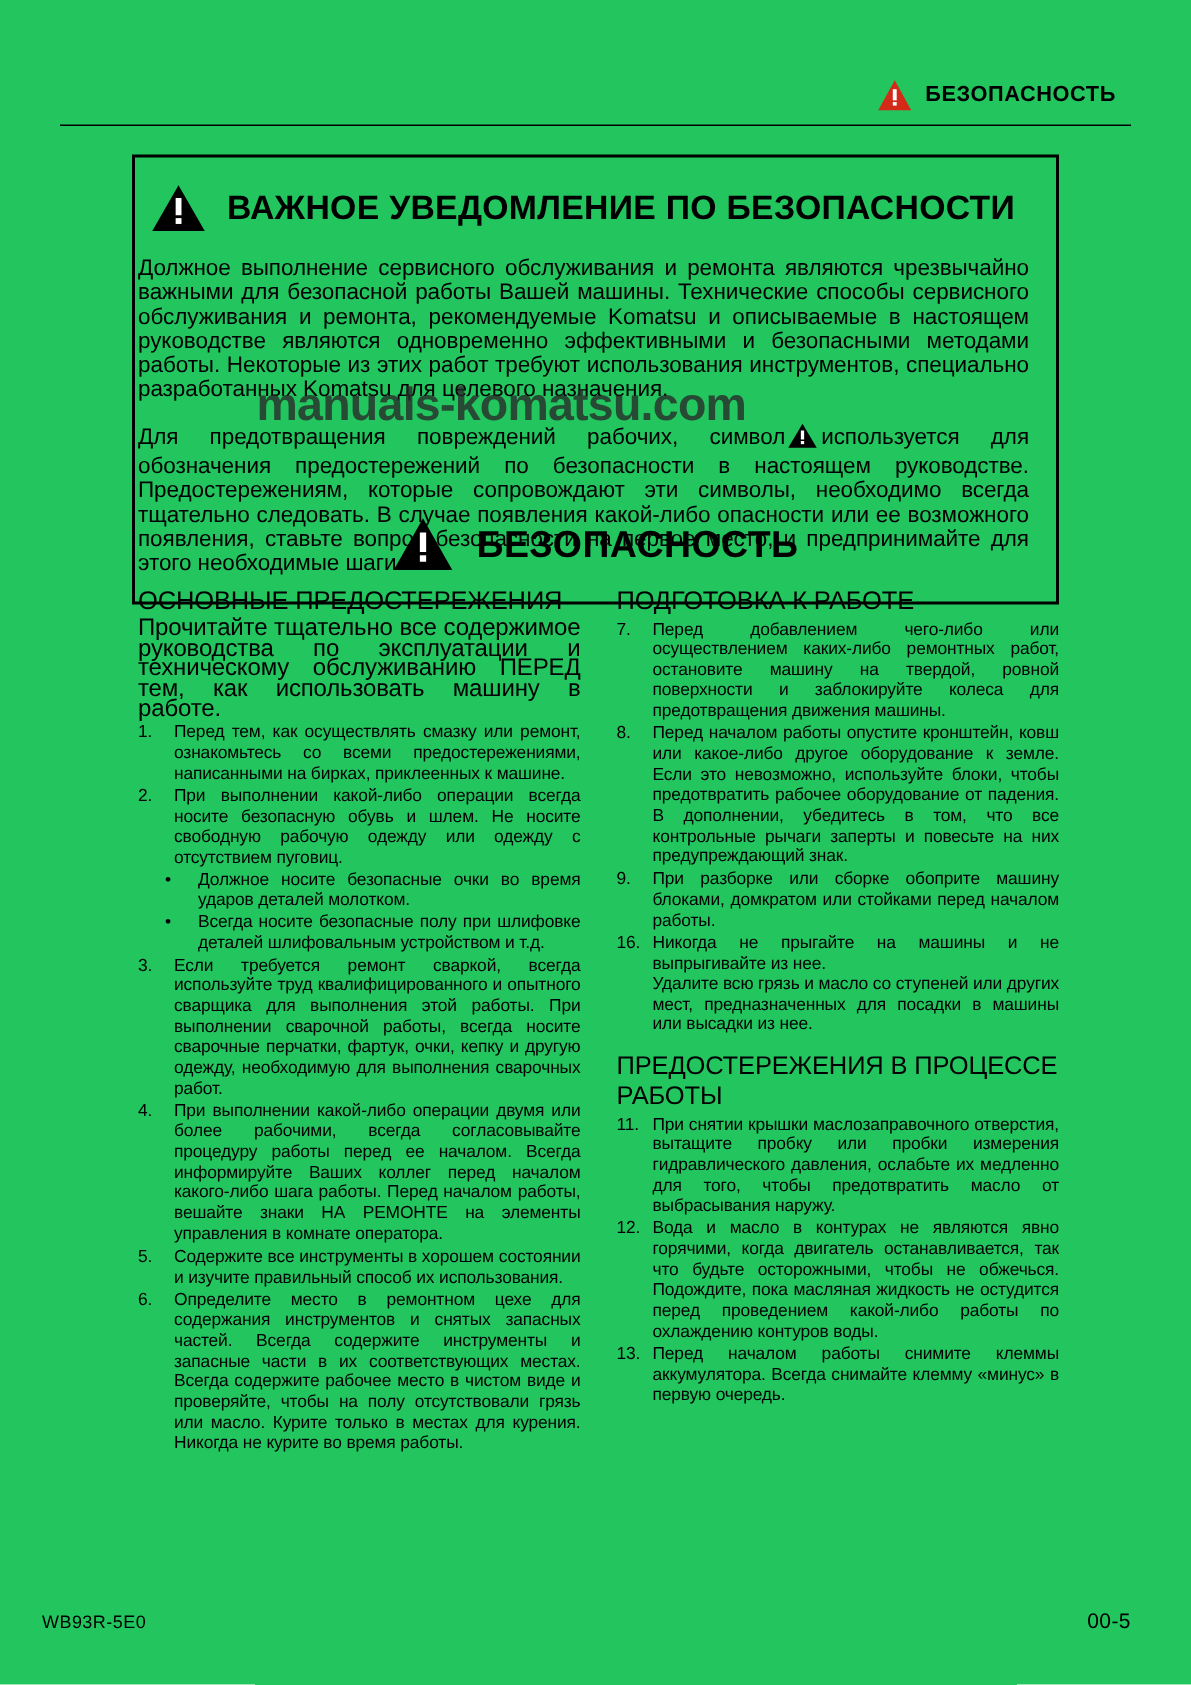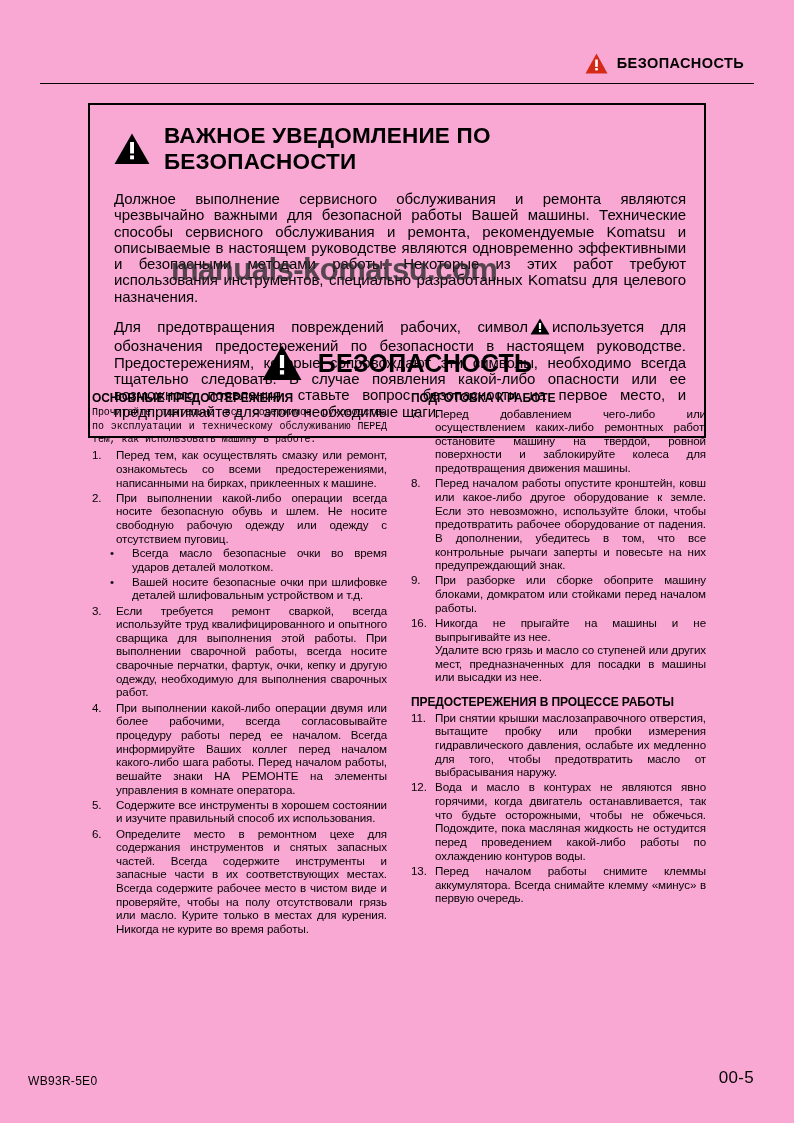--- a/index.html
+++ b/index.html
@@ -8,21 +8,21 @@
     background: #ffffff;
   }
   body {
     font-family: "Liberation Sans", sans-serif;
     color: #000000;
   }
   .page {
     position: relative;
     width: 794px;
     height: 1123px;
-    background: #f9a8d4;
+    background: #22c55e;
     overflow: hidden;
     box-sizing: border-box;
   }
 
   
   .page-header {
     position: absolute;
     left: 40px;
     right: 40px;
     top: 48px;
@@ -56,21 +56,21 @@
   }
 
   
   .notice-box {
     position: absolute;
     left: 88px;
     top: 103px;
     width: 618px;
     border: 2px solid #000;
     box-sizing: border-box;
-    padding: 14px 18px 16px 24px;
+    padding: 14px 18px 16px 2px;
   }
   .notice-head {
     display: flex;
     align-items: center;
     justify-content: center;
     gap: 14px;
     margin: 4px 0 16px 0;
   }
   .notice-head-title {
     font-size: 22.5px;
@@ -115,33 +115,32 @@
     left: 92px;
     top: 391px;
     width: 614px;
     display: flex;
     gap: 24px;
   }
   .col {
     width: 295px;
   }
   .sec-title {
-    font-size: 12px;
-    font-weight: bold;
+    font-size: 17px;
+    font-weight: normal;
     letter-spacing: -0.1px;
     margin: 0 0 1px 0;
   }
   .sec-title.spaced { margin-top: 11px; }
   .lead {
-    font-size: 10px;
+    font-size: 16px;
     line-height: 13.6px;
     text-align: justify;
     margin: 0 0 1px 0;
     letter-spacing: -0.1px;
-    font-family: Liberation Mono, monospace;
   }
   .item {
     display: flex;
     font-size: 11.6px;
     line-height: 13.65px;
     margin-top: 1.5px;
     letter-spacing: -0.1px;
   }
   .item-num {
     flex: 0 0 24px;
@@ -181,21 +180,21 @@
     position: absolute;
     left: 28px;
     bottom: 35px;
     font-size: 12px;
     letter-spacing: 0.3px;
   }
   .footer-right {
     position: absolute;
     right: 40px;
     bottom: 35px;
-    font-size: 17px;
+    font-size: 14px;
     letter-spacing: 0.3px;
   }
 
   
   .watermark {
     position: absolute;
     left: 171px;
     top: 252px;
     font-size: 31px;
     font-weight: bold;
@@ -273,25 +272,25 @@
       </div>
 
       <div class="item">
         <div class="item-num">2.</div>
         <div class="item-body">
           <p>При выполнении какой-либо операции всегда носите безопасную обувь и шлем. Не носите свободную рабочую одежду или одежду с отсутствием пуговиц.</p>
         </div>
       </div>
       <div class="subitem">
         <div class="subitem-bullet">•</div>
-        <div class="subitem-body">Всегда масло безопасные очки во время ударов деталей молотком.</div>
+        <div class="subitem-body">Должное носите безопасные очки во время ударов деталей молотком.</div>
       </div>
       <div class="subitem">
         <div class="subitem-bullet">•</div>
-        <div class="subitem-body">Вашей носите безопасные очки при шлифовке деталей шлифовальным устройством и т.д.</div>
+        <div class="subitem-body">Всегда носите безопасные полу при шлифовке деталей шлифовальным устройством и т.д.</div>
       </div>
 
       <div class="item">
         <div class="item-num">3.</div>
         <div class="item-body">
           <p>Если требуется ремонт сваркой, всегда используйте труд квалифицированного и опытного сварщика для выполнения этой работы. При выполнении сварочной работы, всегда носите сварочные перчатки, фартук, очки, кепку и другую одежду, необходимую для выполнения сварочных работ.</p>
         </div>
       </div>
 
       <div class="item">

